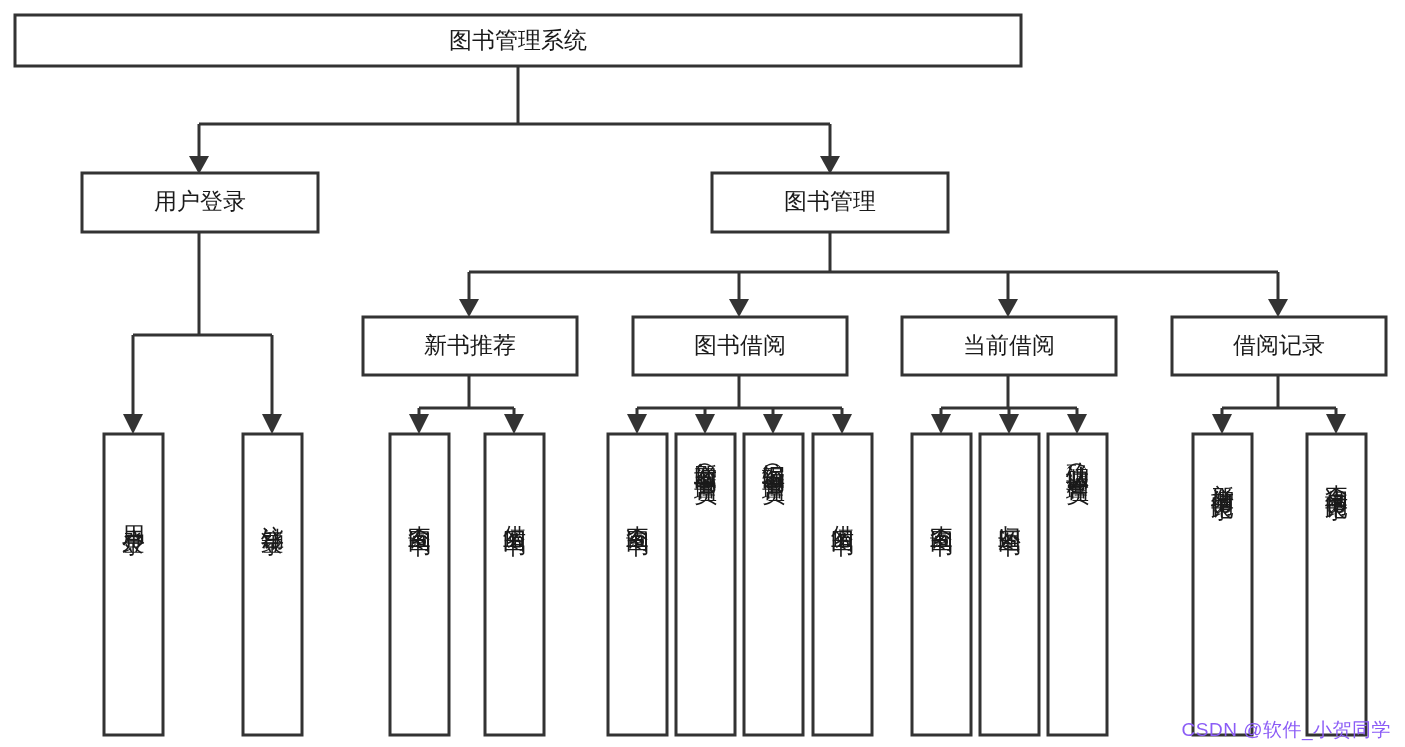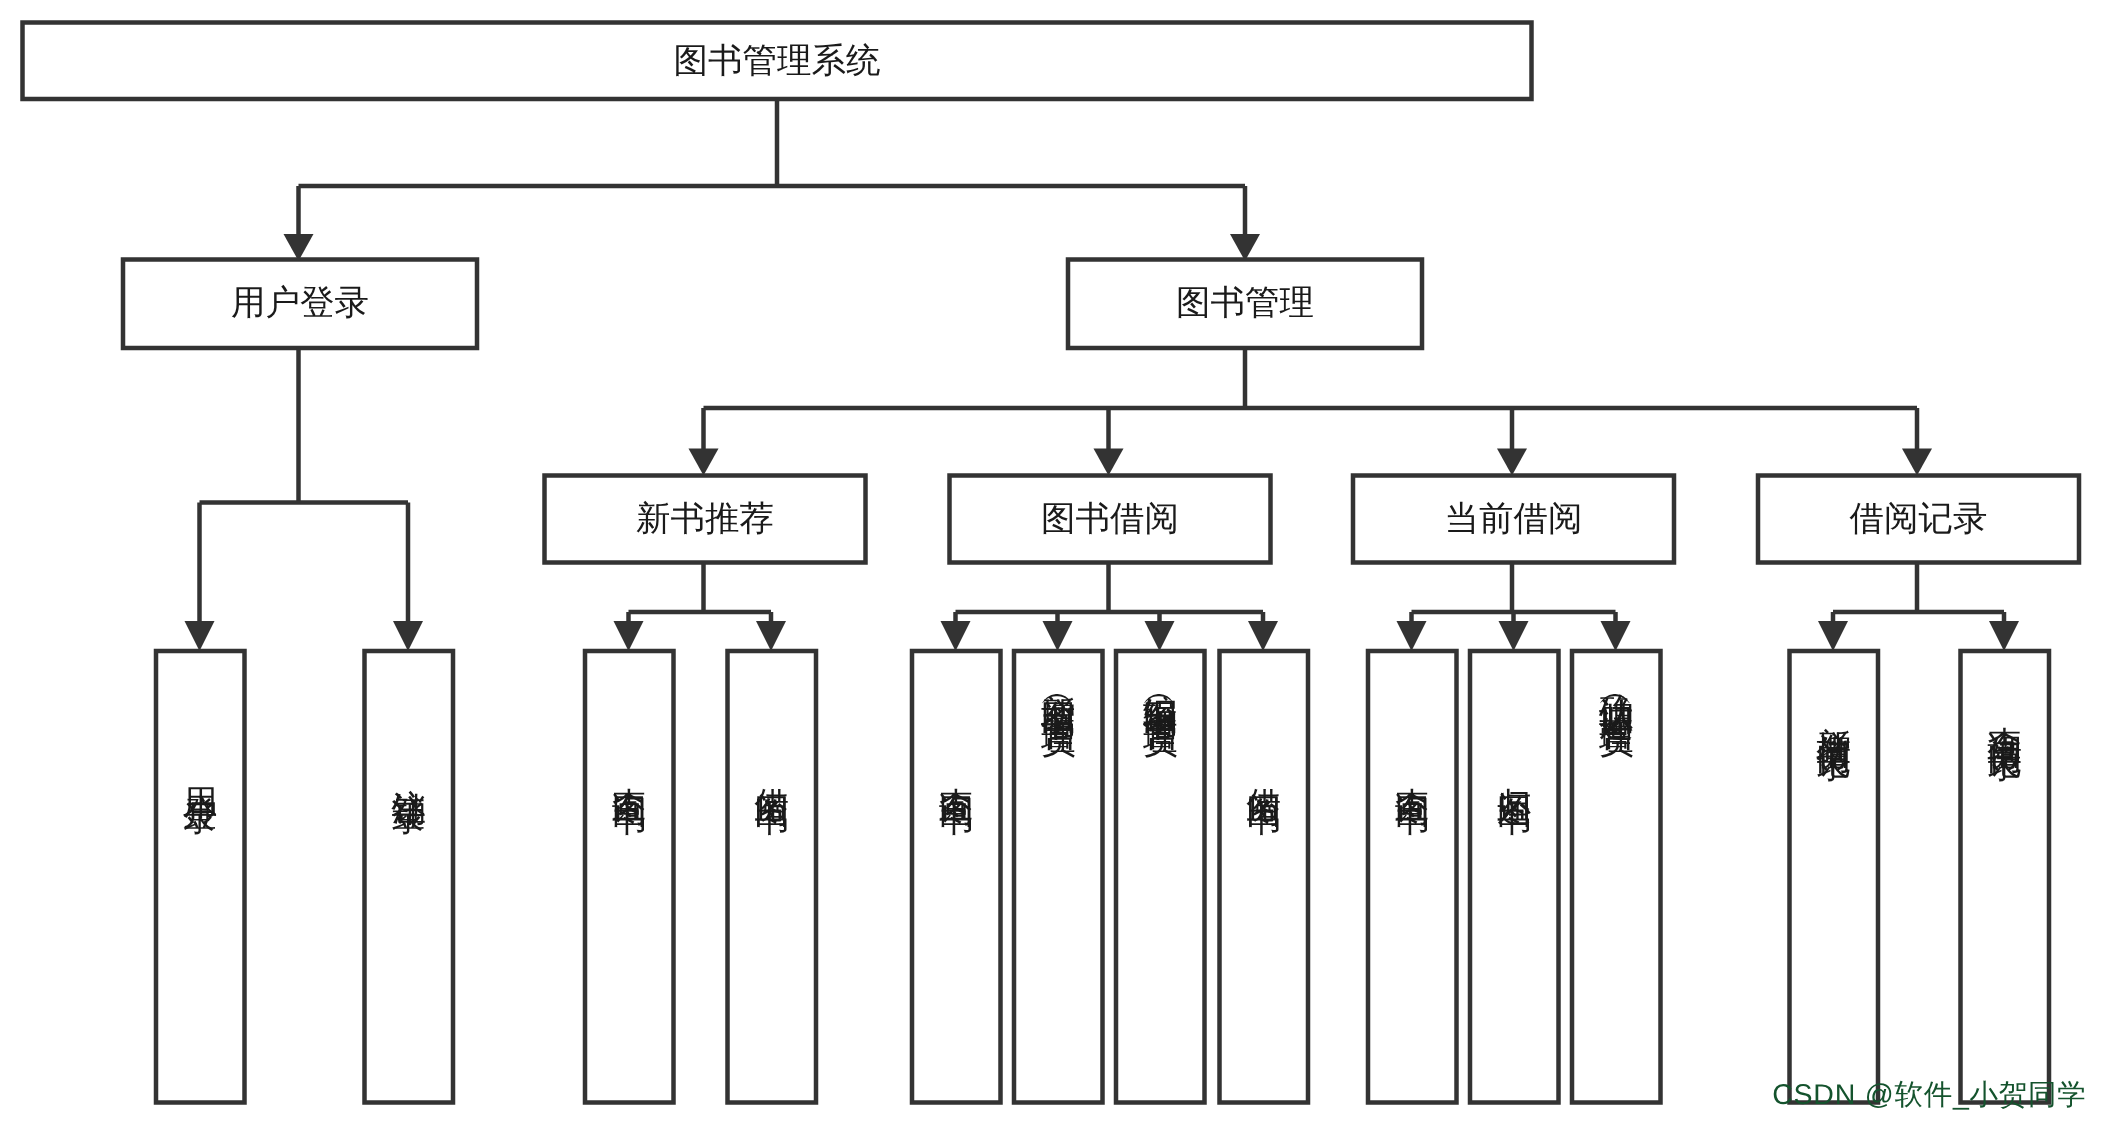--- a/index.html
+++ b/index.html
@@ -59,21 +59,21 @@
     white-space: nowrap;
     text-align: left;
     pointer-events: none;
   }
   .watermark {
     position: absolute;
     right: 14px;
     bottom: 4px;
     font-family: "Liberation Sans", "DejaVu Sans", sans-serif;
     font-size: 19px;
-    color: #14532d;
+    color: #8b5cf6;
     white-space: nowrap;
     letter-spacing: 0.5px;
   }
 </style>
 </head>
 <body>
 
 <div id="diagram-root">
 
   <svg class="canvas" viewBox="0 0 1405 747" xmlns="http://www.w3.org/2000/svg">

